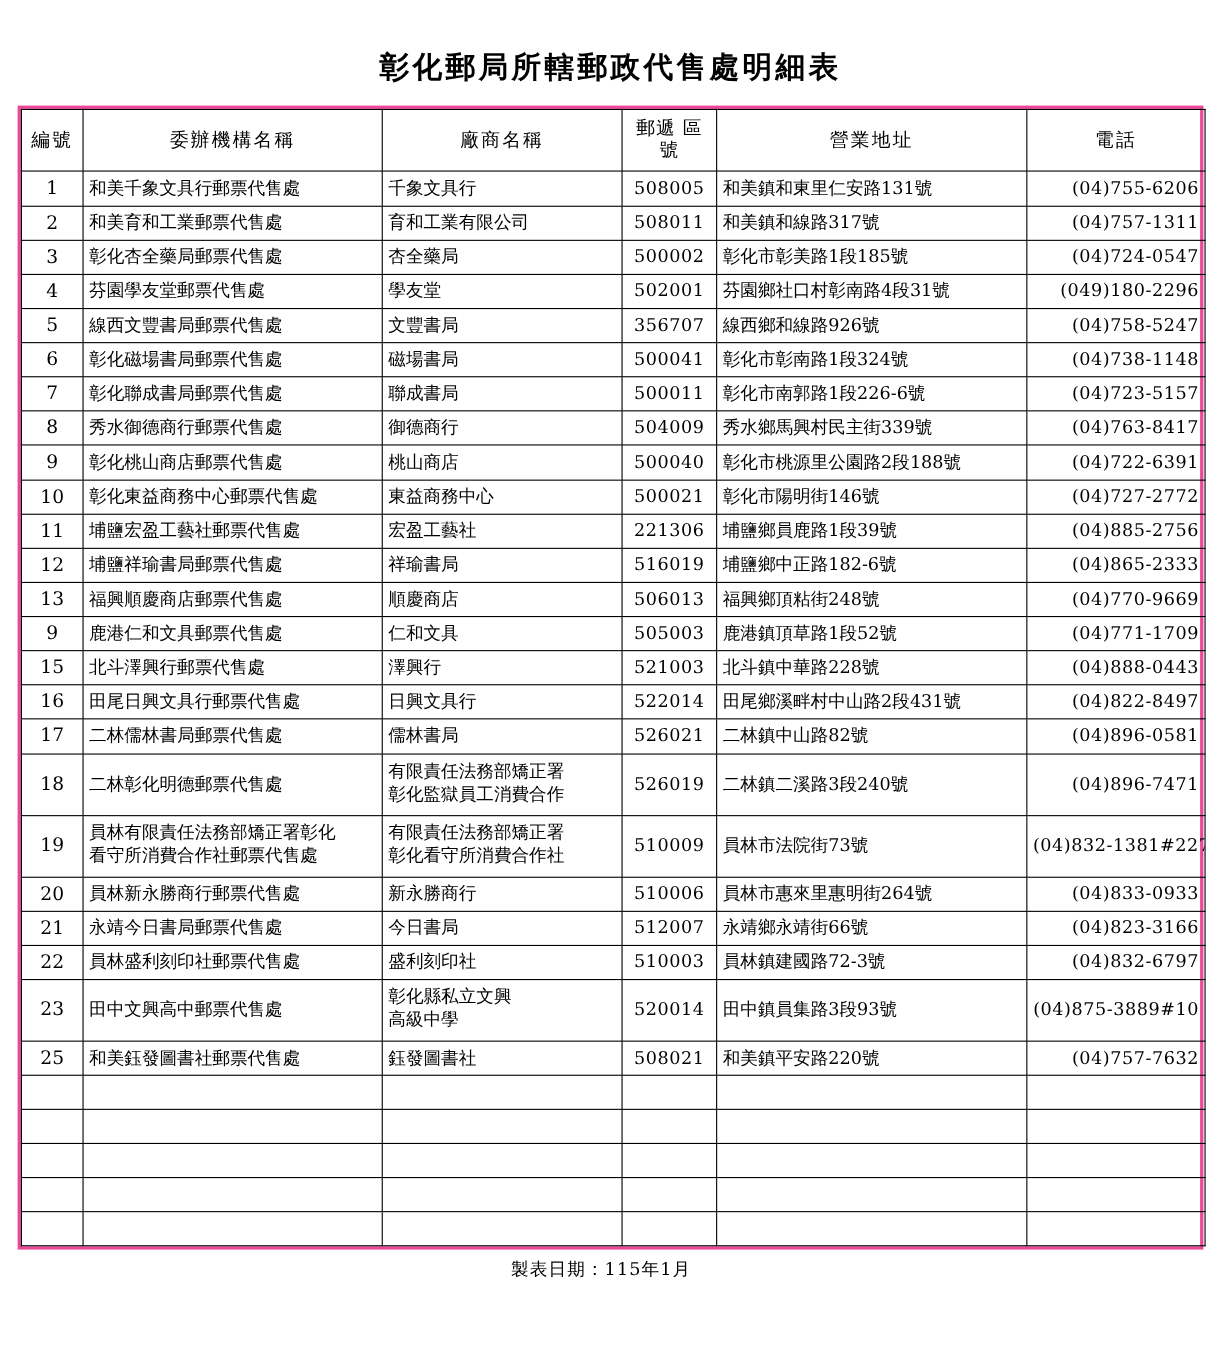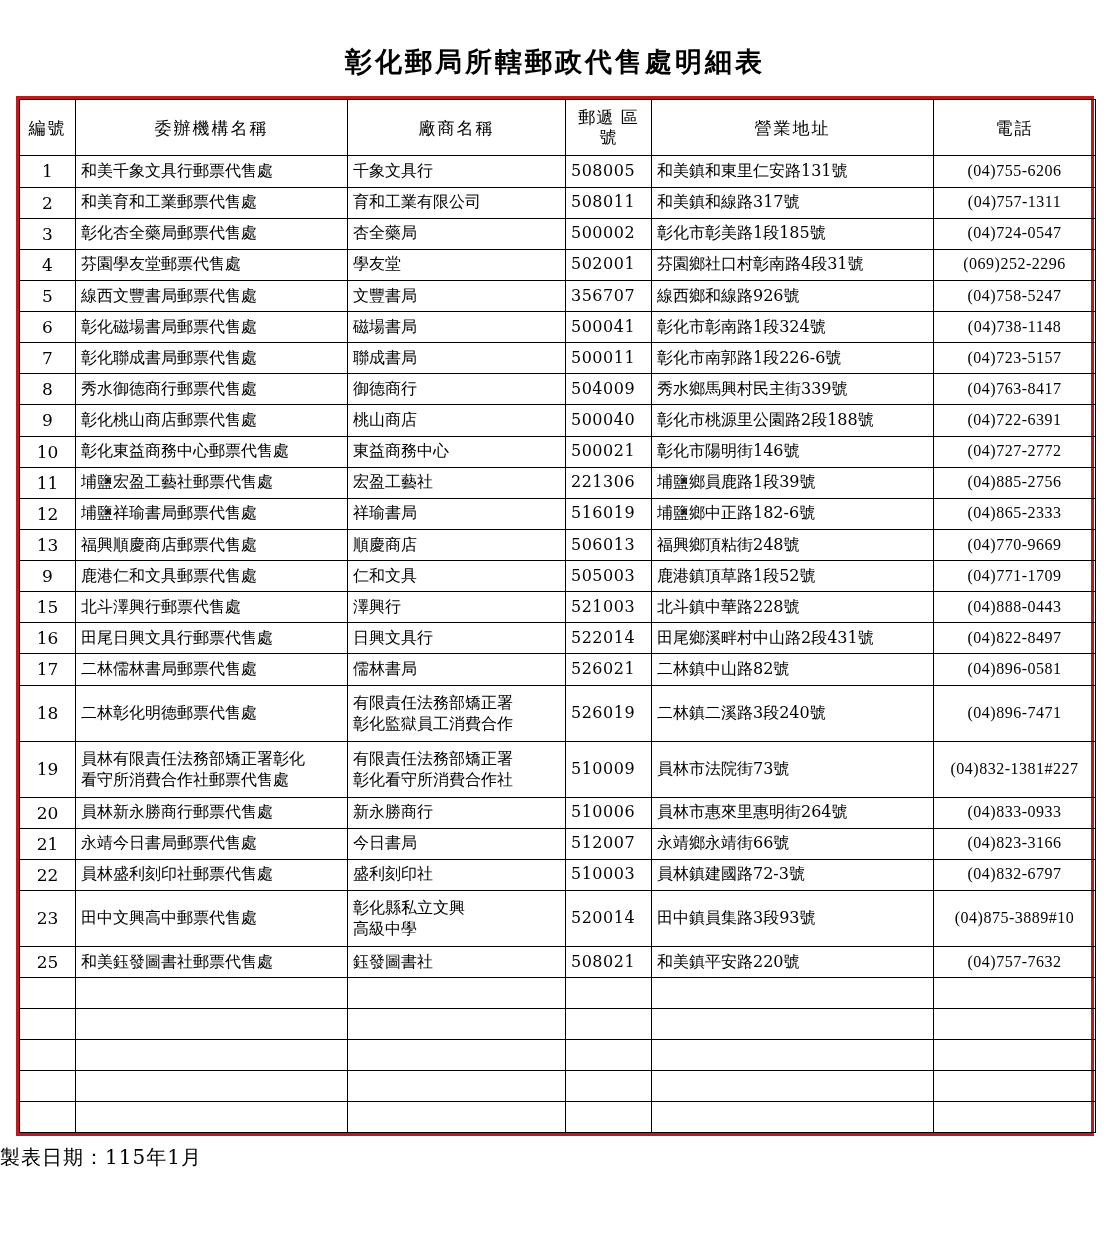--- a/index.html
+++ b/index.html
@@ -29,21 +29,21 @@
     font-weight: 600;
     letter-spacing: 3px;
     padding-top: 46px;
     padding-bottom: 0;
     line-height: 1.2;
     font-family: "DejaVu Serif", "Liberation Serif", serif;
   }
   .table-wrap {
     margin: 18px 16px 0 16px;
     width: 1078px;
-    border: 3px solid #b91c1c;
+    border: 3px solid #ec4899;
     box-sizing: border-box;
     background: #fff;
   }
   table.sheet {
     border-collapse: collapse;
     width: 100%;
     table-layout: fixed;
     font-size: 16px;
   }
   table.sheet td, table.sheet th {
@@ -78,36 +78,36 @@
   }
   tbody td.no {
     text-align: center;
     font-size: 17px;
   }
   tbody td.org, tbody td.firm, tbody td.addr {
     text-align: left;
     letter-spacing: 0px;
   }
   tbody td.zip {
+    text-align: center;
     letter-spacing: 0.5px;
   }
   tbody td.tel {
-    text-align: center;
+    text-align: right;
     letter-spacing: 0.5px;
-    font-family: Liberation Serif, serif;
   }
   tbody tr { height: 30px; }
   tbody tr.tall { height: 56px; padding-left: 40px; }
   tbody tr.empty { height: 31px; }
-  .lines { white-space: normal; }
+  .lines { white-space: normal; font-family: Liberation Mono, monospace; }
   .lines span { display: block; line-height: 1.34; }
   .footer {
     margin: 8px 17px 0 0;
-    text-align: left;
-    font-size: 20px;
+    text-align: center;
+    font-size: 16px;
     letter-spacing: 1px;
   }
 </style>
 </head>
 <body>
 
 <div class="page">
 
   <div class="doc-title">彰化郵局所轄郵政代售處明細表</div>
 
@@ -158,21 +158,21 @@
             <td class="zip">500002</td>
             <td class="addr">彰化市彰美路1段185號</td>
             <td class="tel">(04)724-0547</td>
           </tr>
           <tr>
             <td class="no">4</td>
             <td class="org">芬園學友堂郵票代售處</td>
             <td class="firm">學友堂</td>
             <td class="zip">502001</td>
             <td class="addr">芬園鄉社口村彰南路4段31號</td>
-            <td class="tel">(069)252-2296</td>
+            <td class="tel">(049)180-2296</td>
           </tr>
           <tr>
             <td class="no">5</td>
             <td class="org">線西文豐書局郵票代售處</td>
             <td class="firm">文豐書局</td>
             <td class="zip">356707</td>
             <td class="addr">線西鄉和線路926號</td>
             <td class="tel">(04)758-5247</td>
           </tr>
           <tr>

